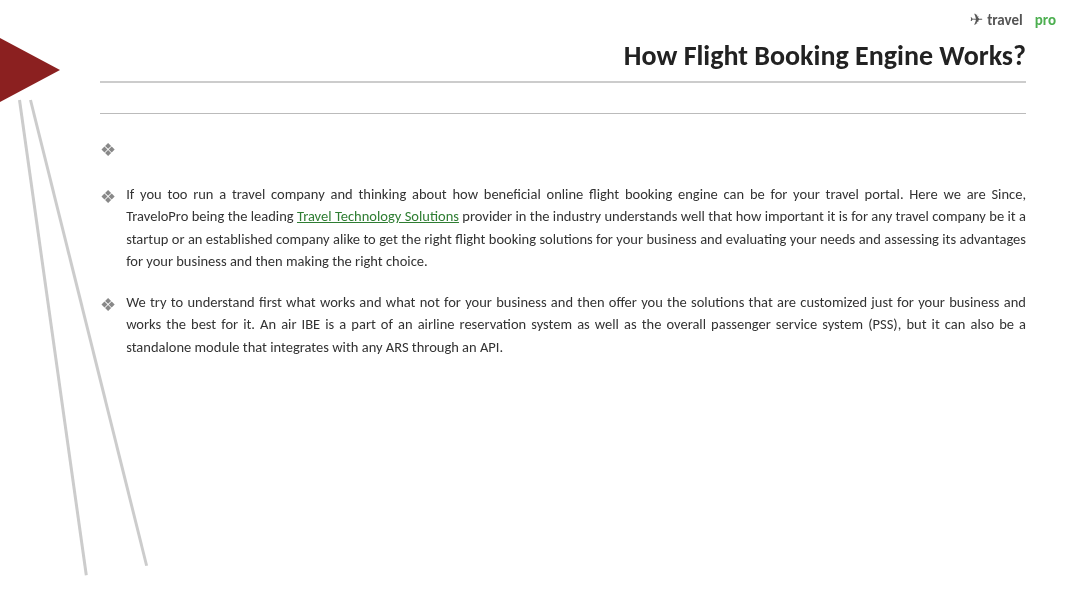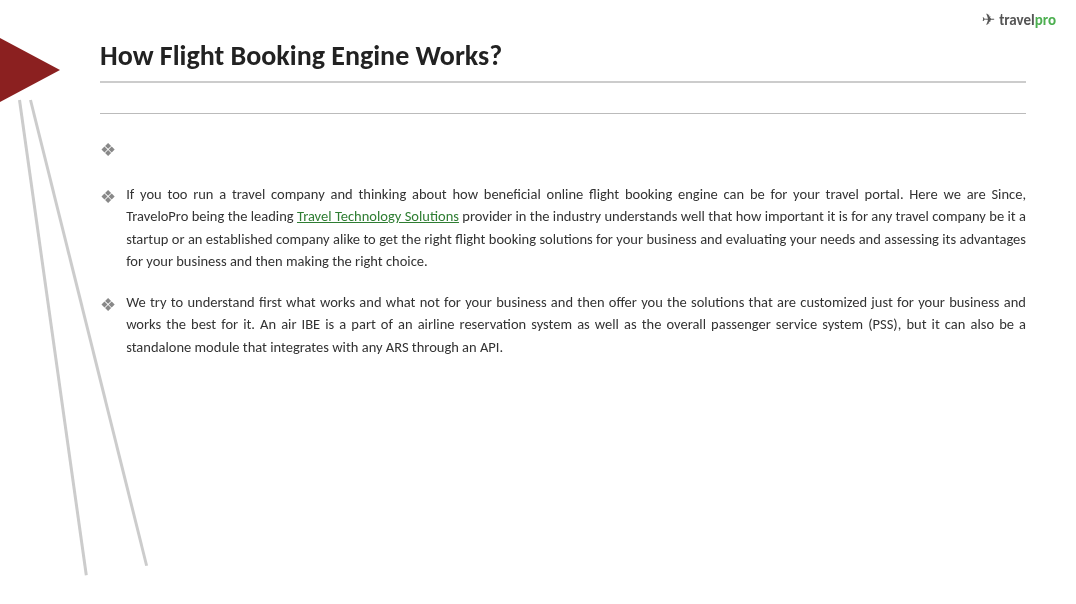--- a/index.html
+++ b/index.html
@@ -67,35 +67,36 @@
     }
 
     .logo-text {
       font-size: 15px;
       font-weight: bold;
       color: #555555;
     }
 
     .logo-text span.green {
       color: #4caf50;
+      padding-left: 12px;
     }
 
     
     .main-content {
       position: absolute;
       top: 0;
       left: 80px;
       right: 20px;
       bottom: 0;
       padding: 20px 30px 20px 20px;
     }
 
     
     .page-title {
-      text-align: left;
+      text-align: right;
       font-size: 28px;
       font-weight: bold;
       color: #222222;
       margin-top: 18px;
       margin-bottom: 30px;
       padding-bottom: 8px;
       border-bottom: 2px solid #cccccc;
     }
 
     

